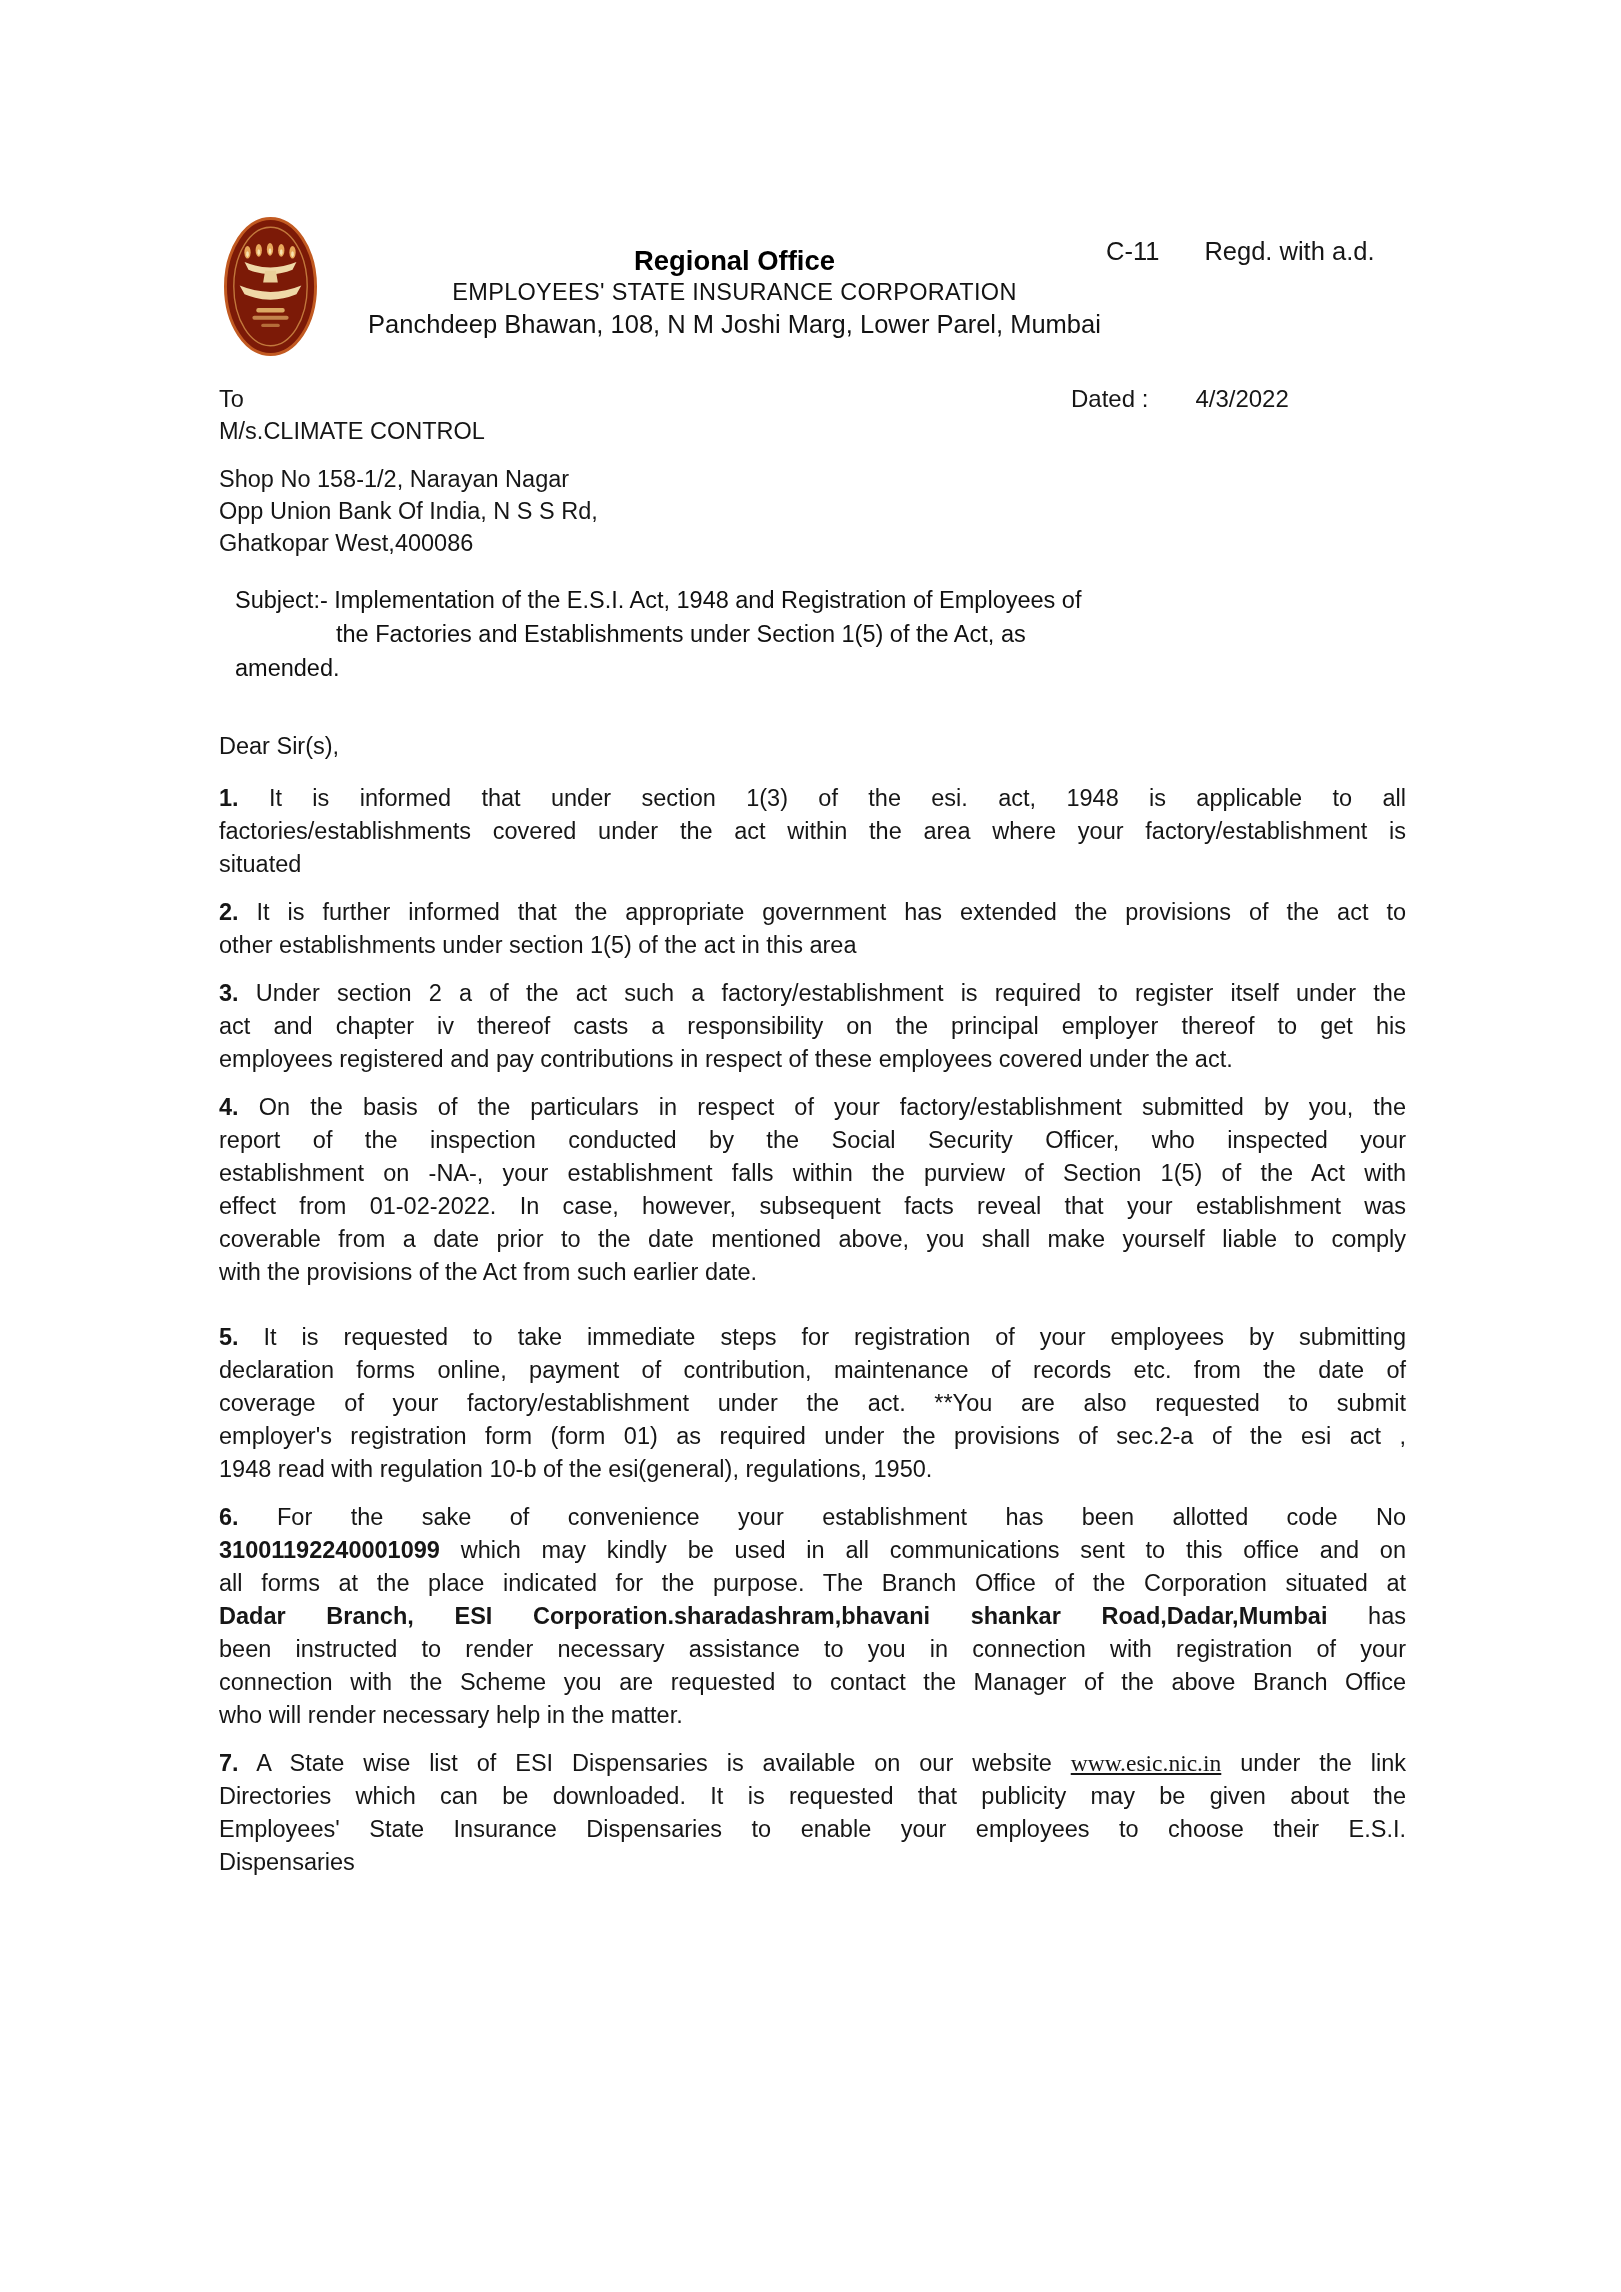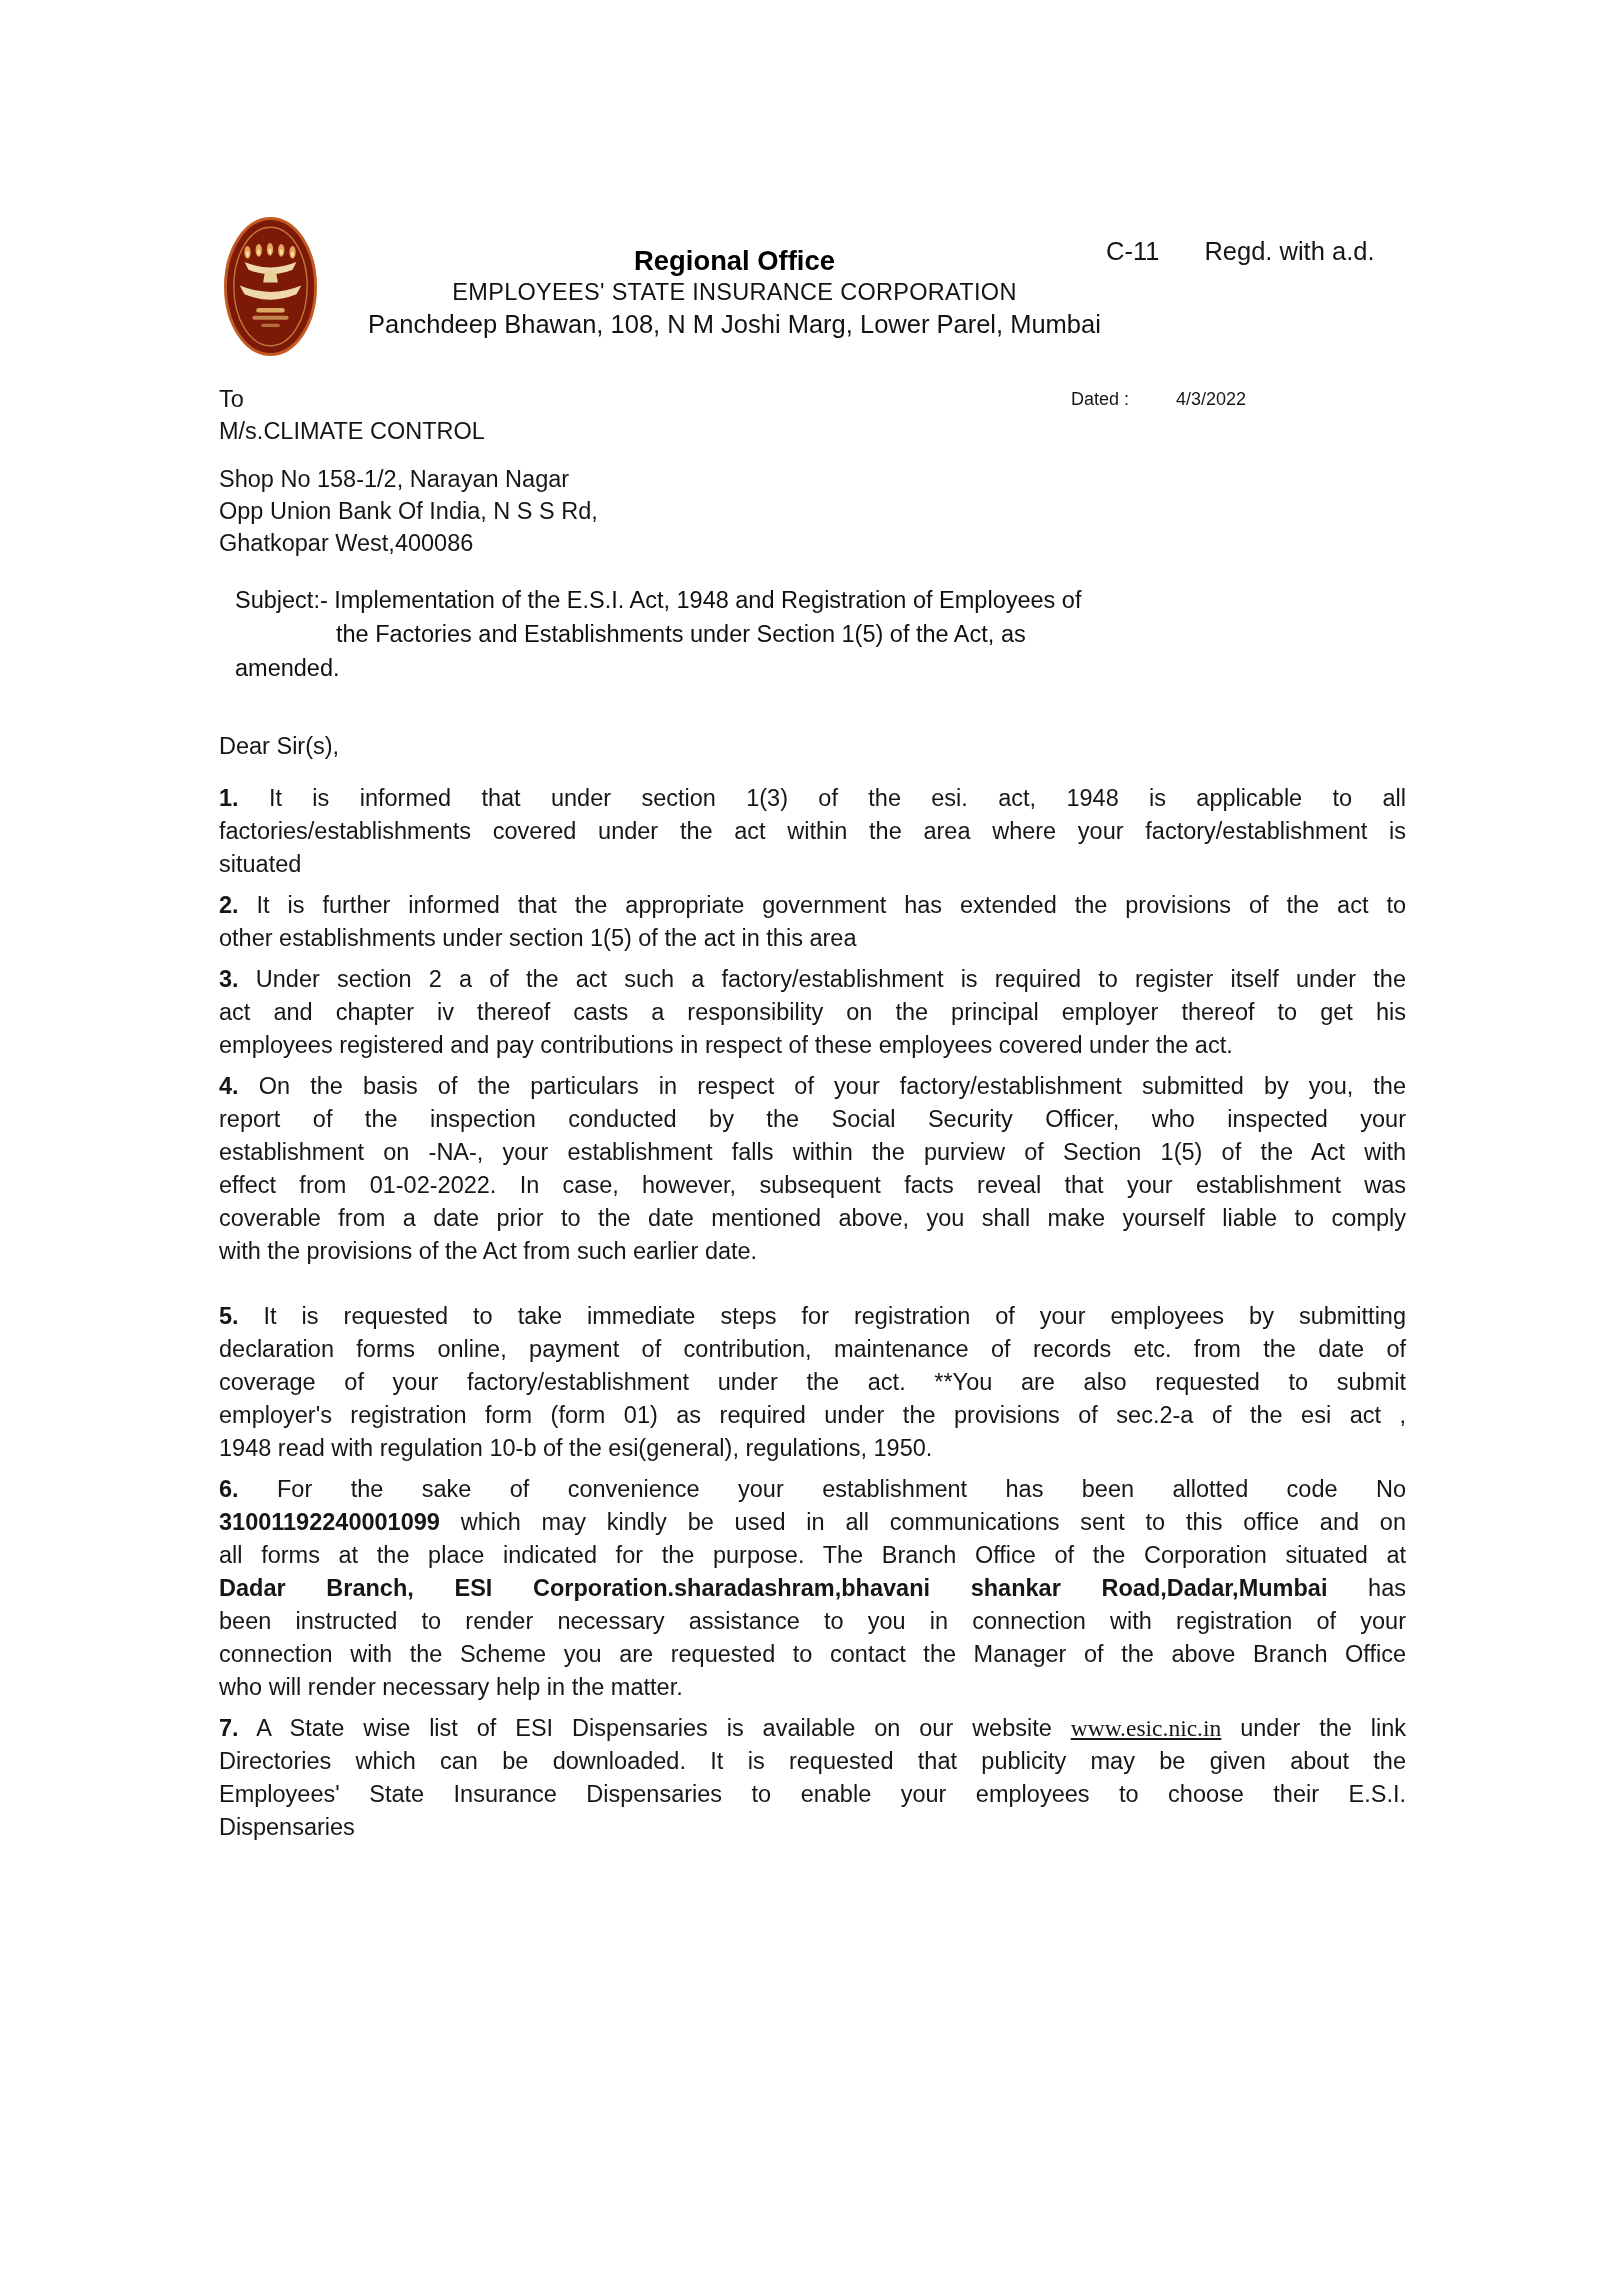--- a/index.html
+++ b/index.html
@@ -14,32 +14,32 @@
   .hdr-center { left:225px; top:245px; width:1019px; text-align:center; white-space:nowrap; }
   .hdr-title { font-size:27.4px; line-height:32px; font-weight:bold; color:#000; }
   .hdr-org   { font-size:23.5px; line-height:31px; letter-spacing:0.3px; color:#121212; }
   .hdr-addr  { font-size:25.5px; line-height:32px; color:#121212; }
   .hdr-right { left:1106px; top:235px; font-size:25.5px; line-height:32px; white-space:nowrap; }
   .hdr-right .regd { margin-left:45px; }
 
   
   .to-block { left:219px; top:383px; font-size:23.5px; line-height:32px; }
   .addr-block { margin-top:15.7px; }
-  .dated-block { left:1071px; top:383px; font-size:18px; line-height:32px; white-space:nowrap; }
+  .dated-block { left:1071px; top:383px; font-size:24px; line-height:32px; white-space:nowrap; }
   .dated-block .date { margin-left:47px; }
 
   
   .subject { left:235px; top:583px; width:1176px; font-size:23.5px; line-height:34px; font-weight:normal; color:#101010; }
   .subject .l2 { padding-left:101px; }
 
   .salutation { left:219px; top:730px; font-size:23.5px; line-height:32px; }
 
   
   .letter-body { left:219px; top:782px; width:1187px; font-size:23.5px; line-height:33px; }
-  .paragraph { margin-top:8px; }
+  .paragraph { margin-top:15px; }
   .paragraph:first-child { margin-top:0; }
   .paragraph.gap { margin-top:32px; }
   .line { text-align:justify; text-align-last:justify; -moz-text-align-last:justify; }
   .line.last { text-align-last:left; -moz-text-align-last:left; }
   .bold { font-weight:bold; }
   .link { text-decoration:underline; cursor:pointer;font-family:Liberation Serif, serif; }
 </style>
 </head>
 <body>
 

